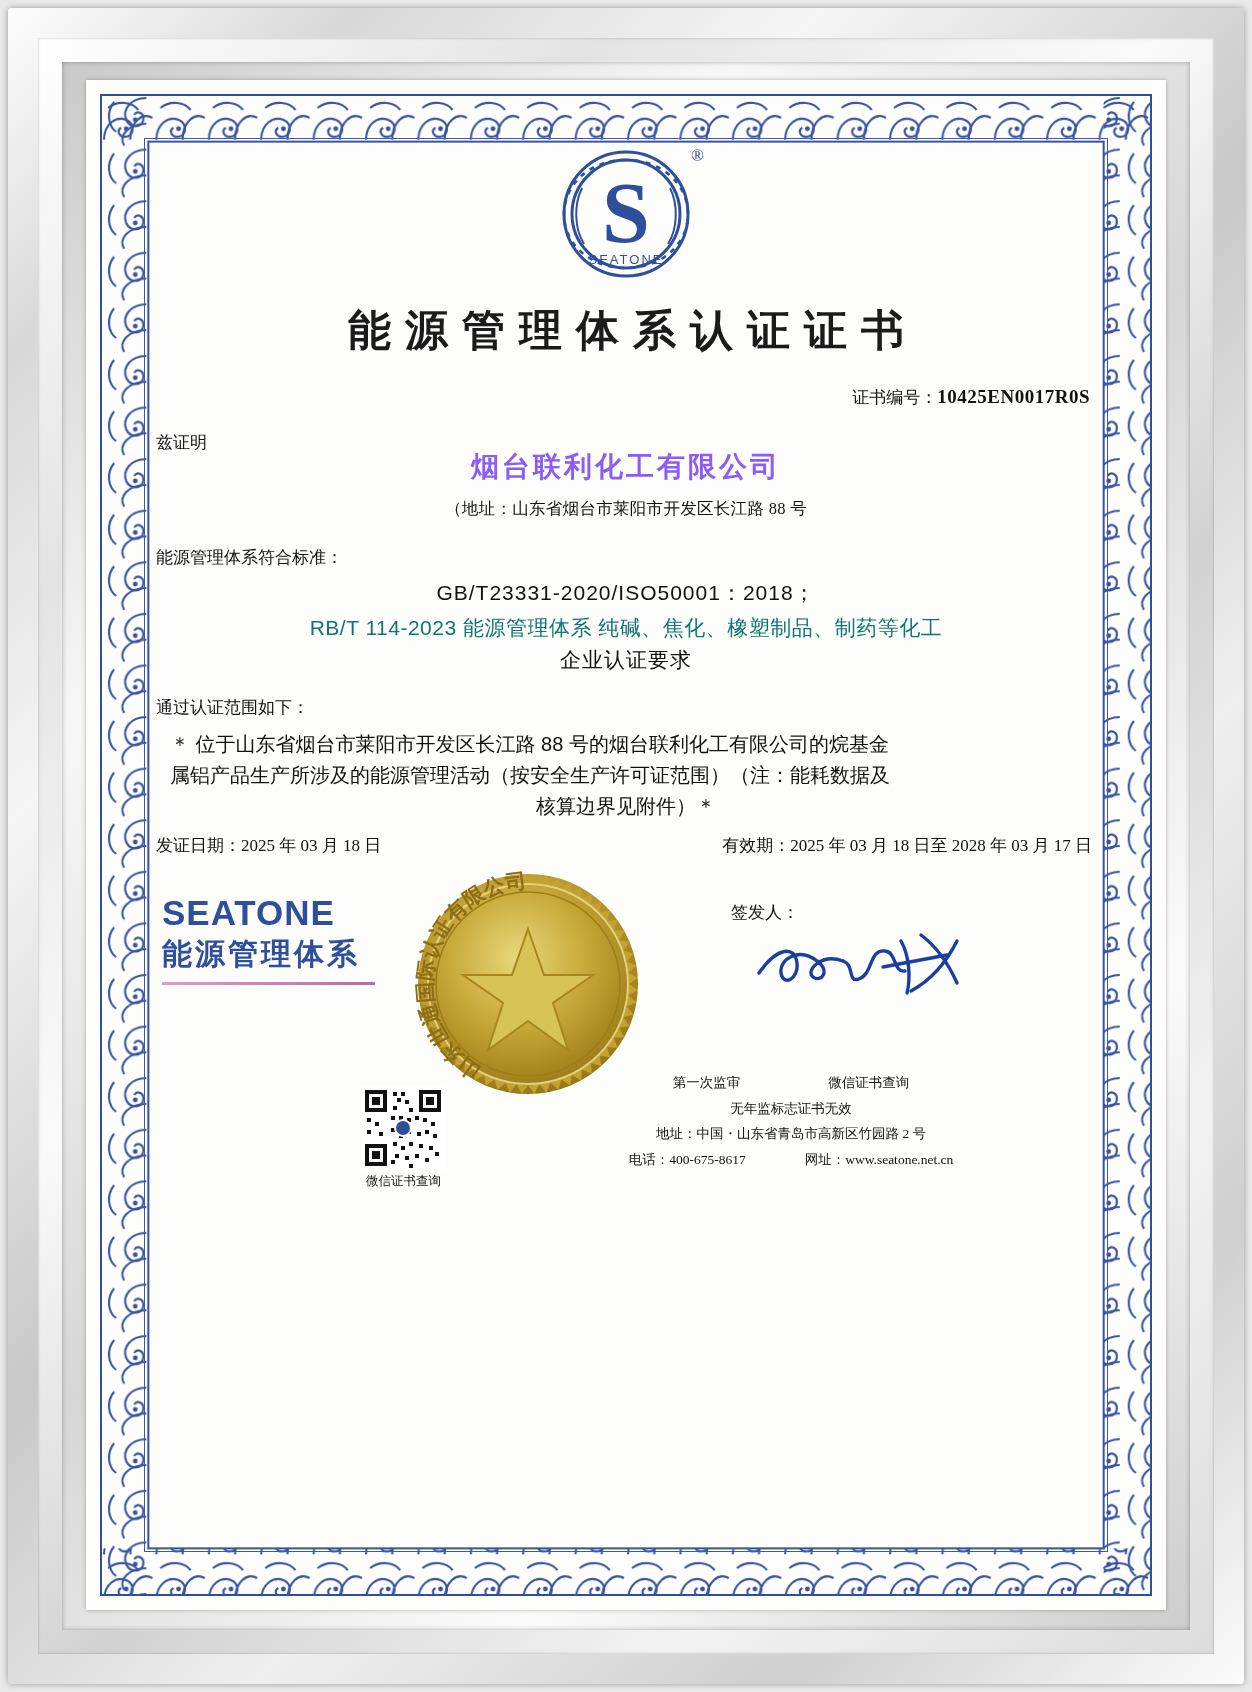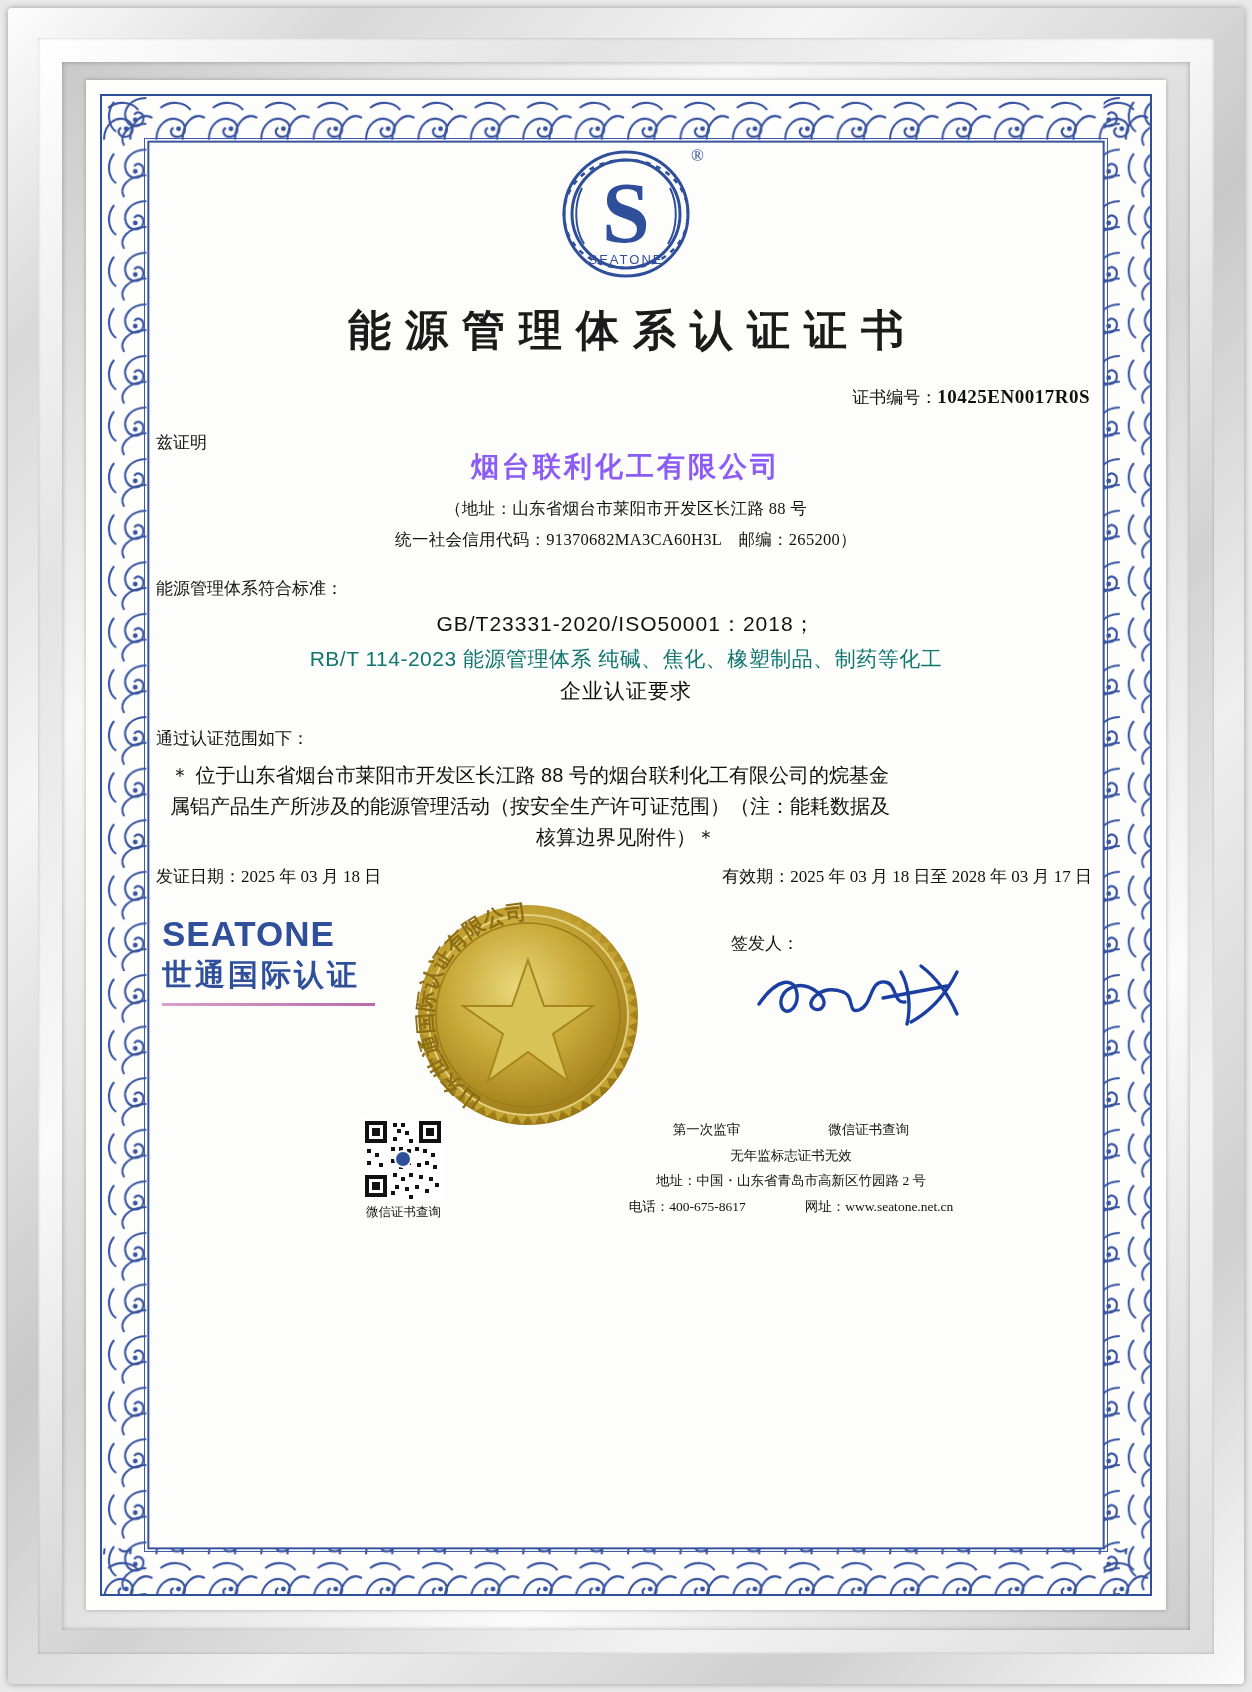--- a/index.html
+++ b/index.html
@@ -115,21 +115,21 @@
   .note{
     font-size:15px;line-height:1.95;color:#111;margin-top:24px;text-align:justify;
   }
   .dates{
     display:flex;justify-content:space-between;margin-top:12px;font-size:17px;color:#111;
   }
   .dates .right{padding-right:4px;}
   
   .bottom{position:relative;height:330px;margin-top:4px;}
   .brand{
-    position:absolute;left:6px;top:24px;width:215px;
+    position:absolute;left:6px;top:34px;width:215px;
   }
   .brand .bname{
     font-family:"Liberation Sans",sans-serif;
     font-weight:bold;font-size:35px;letter-spacing:1px;color:#2f4f9b;
     line-height:1;
   }
   .brand .bcn{
     font-family:"Liberation Sans",sans-serif;
     font-weight:bold;font-size:30px;letter-spacing:3px;color:#2f4f9b;margin-top:4px;
   }
@@ -146,21 +146,21 @@
     position:absolute;left:595px;top:60px;width:250px;height:90px;
   }
   .qr{
     position:absolute;left:205px;top:225px;width:84px;height:84px;
     background:#fff;
   }
   .qr-cap{
     position:absolute;left:185px;top:312px;width:125px;text-align:center;font-size:12.5px;color:#111;
   }
   .footer{
-    position:absolute;left:330px;right:0;top:226px;text-align:center;font-size:13.5px;line-height:1.75;color:#111;
+    position:absolute;left:330px;right:0;top:210px;text-align:center;font-size:13.5px;line-height:1.75;color:#111;
   }
   .audits{
     display:flex;justify-content:center;gap:88px;font-size:13.5px;
   }
   .footer .fline{margin-top:2px;}
   .footer .ftel{display:flex;justify-content:center;gap:59px;}
 </style>
 </head>
 <body>
 
@@ -222,21 +222,20 @@
 
       <div class="title">能源管理体系认证证书</div>
 
       <div class="cert-no">
         <span>证书编号：</span><b>10425EN0017R0S</b>
       </div>
 
       <div class="label-left">兹证明</div>
       <div class="company">烟台联利化工有限公司</div>
       <div class="addr">（地址：山东省烟台市莱阳市开发区长江路 88 号</div>
-      <div class="addr2">统一社会信用代码：91370682MA3CA60H3L　邮编：265200）</div>
 
       <div class="sec-label">能源管理体系符合标准：</div>
       <div class="std">GB/T23331-2020/ISO50001：2018；</div>
       <div class="std2">RB/T 114-2023 能源管理体系 纯碱、焦化、橡塑制品、制药等化工</div>
       <div class="std3">企业认证要求</div>
 
       <div class="scope-label">通过认证范围如下：</div>
       <div class="scope">
         <div>＊ 位于山东省烟台市莱阳市开发区长江路 88 号的烟台联利化工有限公司的烷基金</div>
         <div>属铝产品生产所涉及的能源管理活动（按安全生产许可证范围）（注：能耗数据及</div>
@@ -246,21 +245,21 @@
 
       <div class="dates">
         <span>发证日期：2025 年 03 月 18 日</span>
         <span class="right">有效期：2025 年 03 月 18 日至 2028 年 03 月 17 日</span>
       </div>
 
       <div class="bottom">
 
         <div class="brand">
           <div class="bname">SEATONE</div>
-          <div class="bcn">世通国际认证</div>
+          <div class="bcn">能源管理体系</div>
           <div class="bline"></div>
         </div>
 
         <div class="seal">
           <svg width="235" height="235" viewBox="0 0 235 235">
             <defs>
               <radialGradient id="gold" cx="45%" cy="38%" r="68%">
                 <stop offset="0%" stop-color="#e8d87a"></stop>
                 <stop offset="45%" stop-color="#c9a93a"></stop>
                 <stop offset="78%" stop-color="#a8861f"></stop>

